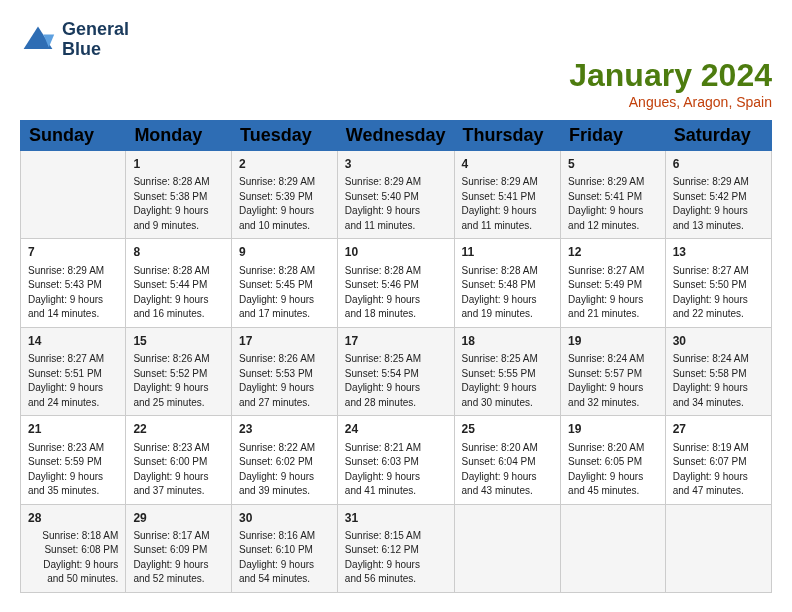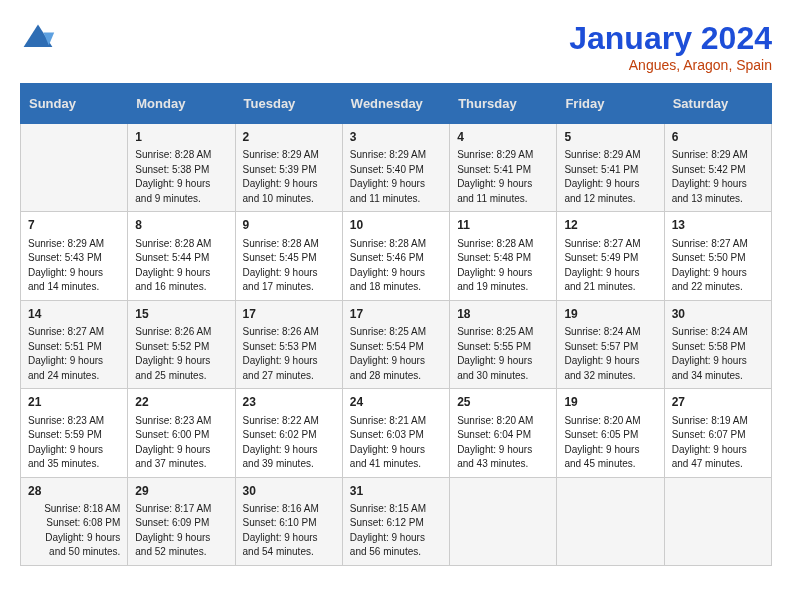--- a/index.html
+++ b/index.html
@@ -30,37 +30,38 @@
     .logo-icon {
       width: 36px;
       height: 36px;
     }
     .title-block {
       text-align: right;
     }
     .calendar-title {
       font-size: 32px;
       font-weight: bold;
-      color: #1d4ed8;
+      color: #4d7c0f;
+      margin-top: 37px;
     }
     .calendar-subtitle {
       font-size: 14px;
       color: #c2410c;
     }
     table {
       width: 100%;
       border-collapse: collapse;
       font-size: 11px;
     }
     thead tr th {
       background-color: #2e6db4;
-      color: #e5e5e5;
+      color: #000000;
       text-align: left;
-      padding: 12px 8px;
-      font-size: 13px;
+      padding: 4px 8px;
+      font-size: 18px;
       font-weight: bold;
       border: 1px solid #2e6db4;
     }
     tbody tr td {
       vertical-align: top;
       padding: 5px 7px;
       border: 1px solid #ccc;
       min-height: 80px;
       width: 14.28%;
       color: #222;
@@ -85,20 +86,24 @@
   </style>
 </head>
 <body>
 
 <div class="header">
   <div class="logo">
     <svg class="logo-icon" viewBox="0 0 40 40">
       <polygon points="20,5 36,30 4,30" fill="#2e6db4"></polygon>
       <polygon points="26,14 38,14 32,28" fill="#5da0e0"></polygon>
     </svg>
+    <div class="logo-text">
+      <div>General</div>
+      <div>Blue</div>
+    </div>
   </div>
   <div class="title-block">
     <div class="calendar-title">January 2024</div>
     <div class="calendar-subtitle">Angues, Aragon, Spain</div>
   </div>
 </div>
 
 <table>
   <thead>
     <tr>

